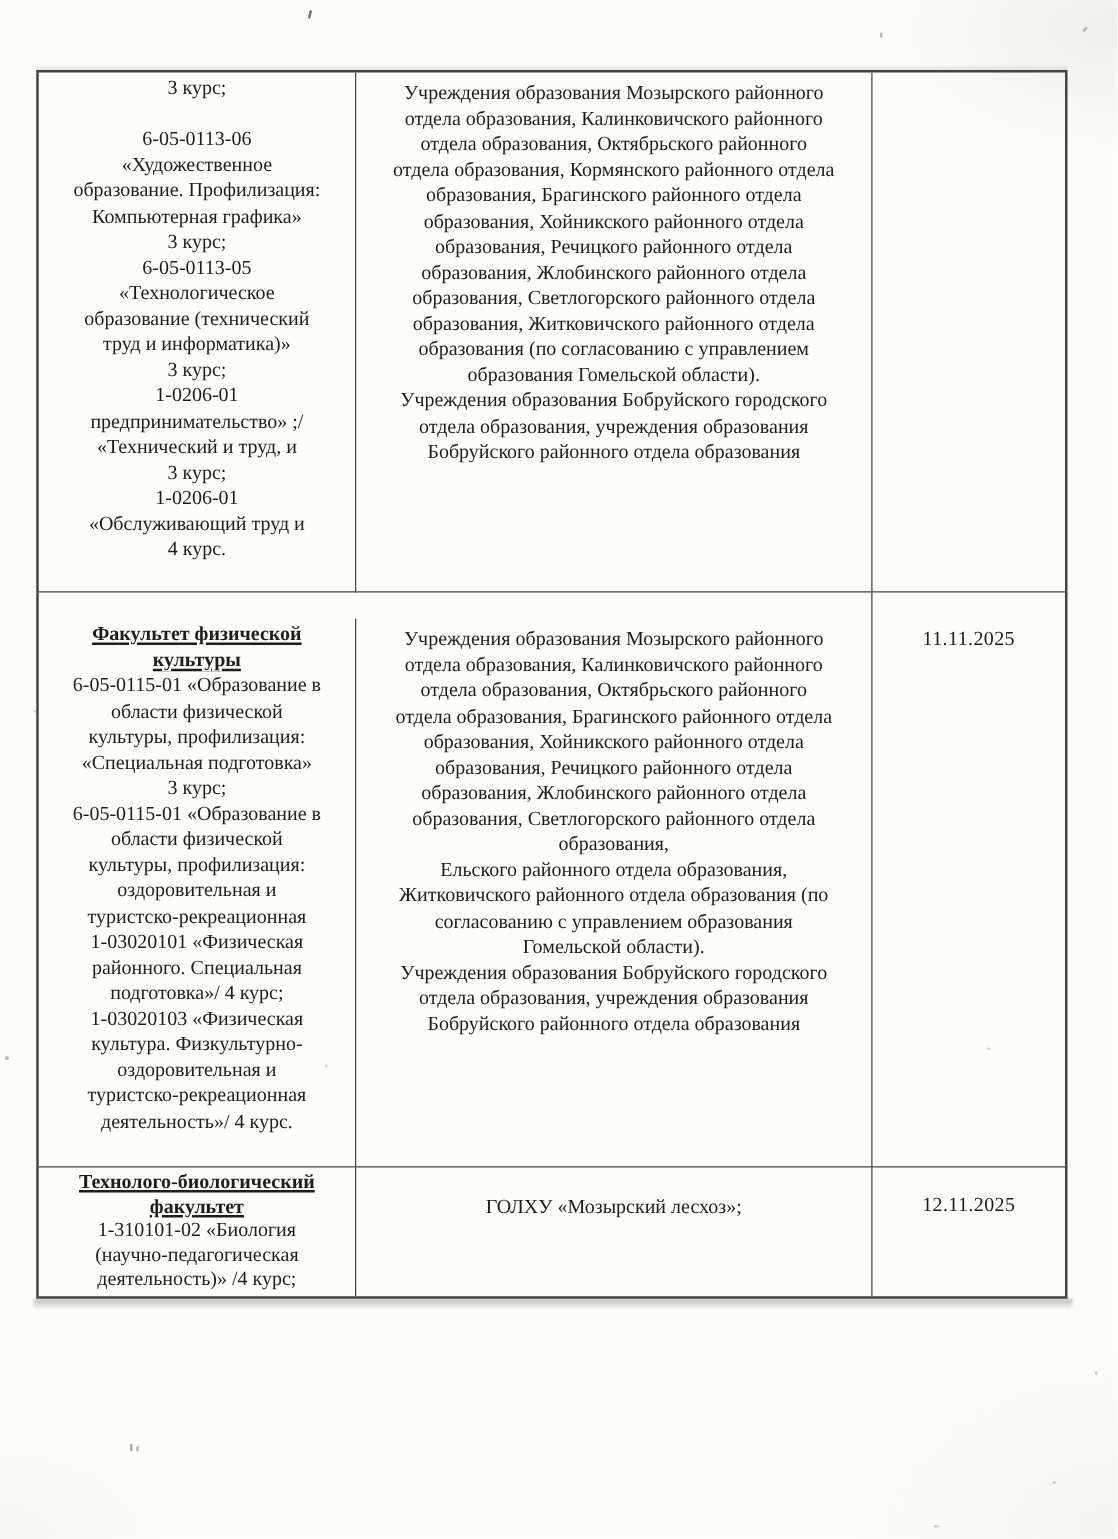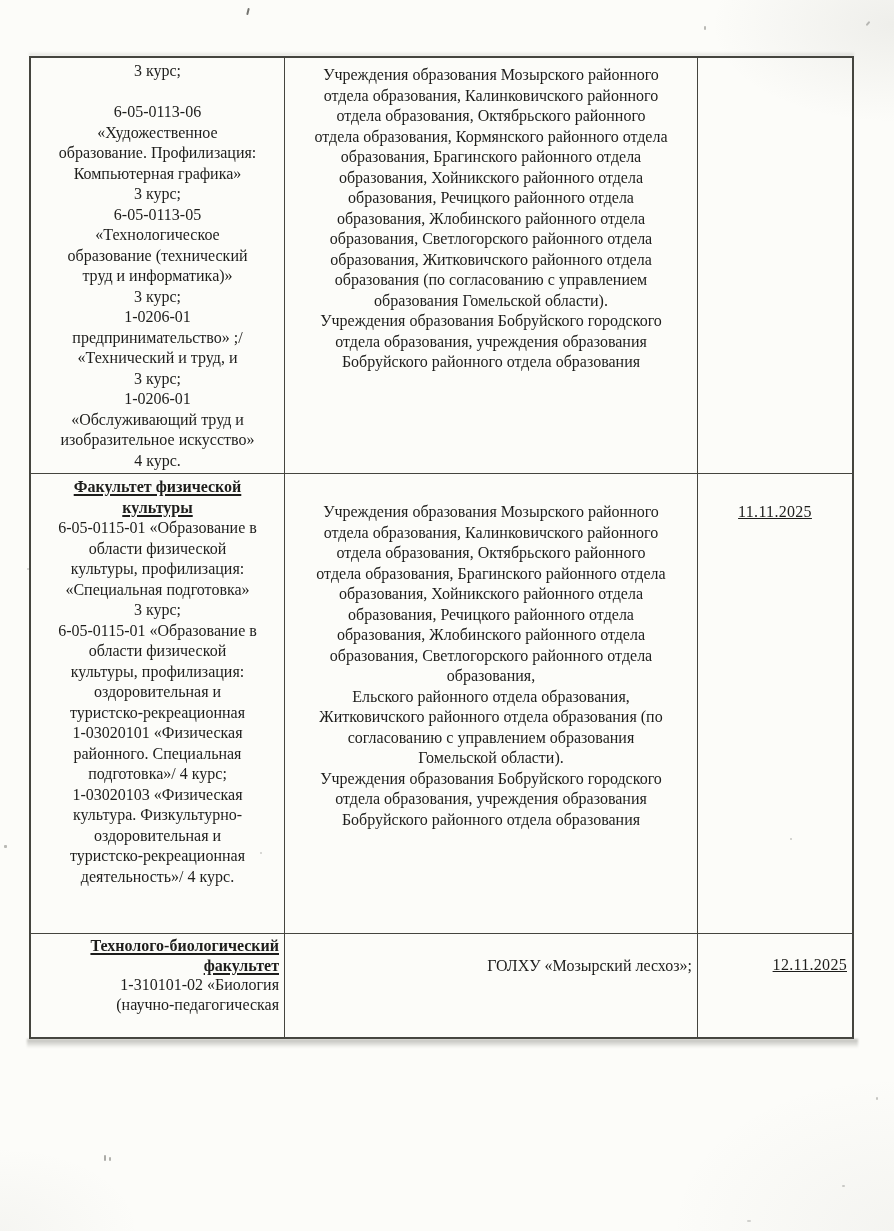--- a/index.html
+++ b/index.html
@@ -37,26 +37,26 @@
     filter:blur(1px);pointer-events:none;
   }
   .cell{
     box-sizing:border-box;
     border-right:1.6px solid #45453f;
     border-bottom:1.6px solid #45453f;
     padding:2px 5px 0 5px;
     text-align:center;
     overflow:hidden;
   }
-  .cell:nth-child(3n){border-right:none;text-decoration:underline;}
-  .cell:nth-last-child(-n+3){border-bottom:none;text-align:right;}
+  .cell:nth-child(3n){border-right:none;}
+  .cell:nth-last-child(-n+3){border-bottom:none;}
   .line{min-height:20.5px;line-height:20.5px;font-size:16px;}
   .cell.r2 .line{min-height:19.5px;line-height:19.5px;}
   .program.r0{padding-top:3px;}
-  .program.r1{padding-top:3px;}
+  .program.r1{padding-top:3px;margin-top:21px;}
   .program.r2{padding-top:2px;}
   .institutions.r0{padding-top:7px;}
   .institutions.r1{padding-top:28px;}
   .institutions.r2{padding-top:22px;}
   .date{font-size:16.5px;letter-spacing:0.3px;}
   .date.r1{padding-top:28px;}
   .date.r2{padding-top:21px;}
   .head{font-weight:bold;text-decoration:underline;text-decoration-thickness:1.5px;text-underline-offset:2px;}
   .ital{}
   
@@ -91,21 +91,20 @@
         <div class="line"><span>«Технологическое</span></div>
         <div class="line"><span>образование (технический</span></div>
         <div class="line"><span>труд и информатика)»</span></div>
         <div class="line"><span>3 курс;</span></div>
         <div class="line"><span>1-0206-01</span></div>
         <div class="line"><span>предпринимательство» ;/</span></div>
         <div class="line"><span>«Технический и труд, и</span></div>
         <div class="line"><span>3 курс;</span></div>
         <div class="line"><span>1-0206-01</span></div>
         <div class="line"><span>«Обслуживающий труд и</span></div>
-        <div class="line"><span>изобразительное искусство»</span></div>
         <div class="line"><span>4 курс.</span></div>
       </div>
       <div class="cell institutions r0">
         <div class="line">Учреждения образования Мозырского районного</div>
         <div class="line">отдела образования, Калинковичского районного</div>
         <div class="line">отдела образования, Октябрьского районного</div>
         <div class="line">отдела образования, Кормянского районного отдела</div>
         <div class="line">образования, Брагинского районного отдела</div>
         <div class="line">образования, Хойникского районного отдела</div>
         <div class="line">образования, Речицкого районного отдела</div>
@@ -162,20 +161,21 @@
         <div class="line">Бобруйского районного отдела образования</div>
       </div>
       <div class="cell date r1">
         <div class="line">11.11.2025</div>
       </div>
       <div class="cell program r2">
         <div class="line"><span class="head">Технолого-биологический</span></div>
         <div class="line"><span class="head">факультет</span></div>
         <div class="line"><span>1-310101-02 «Биология</span></div>
         <div class="line"><span>(научно-педагогическая</span></div>
+        <div class="line"><span>деятельность)» /4 курс;</span></div>
       </div>
       <div class="cell institutions r2">
         <div class="line">ГОЛХУ «Мозырский лесхоз»;</div>
       </div>
       <div class="cell date r2">
         <div class="line">12.11.2025</div>
       </div>
     </div>
 
   <div class="speck sp1"></div>

